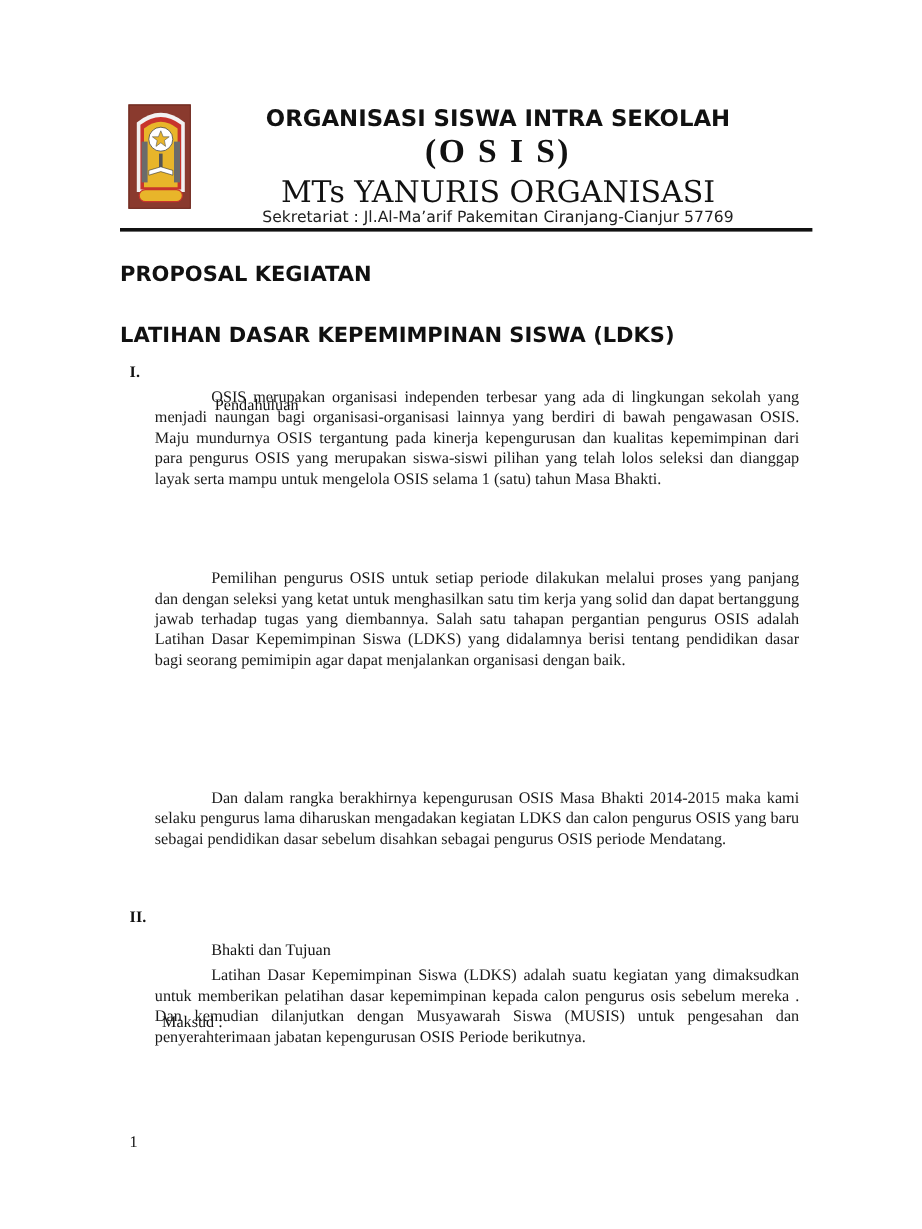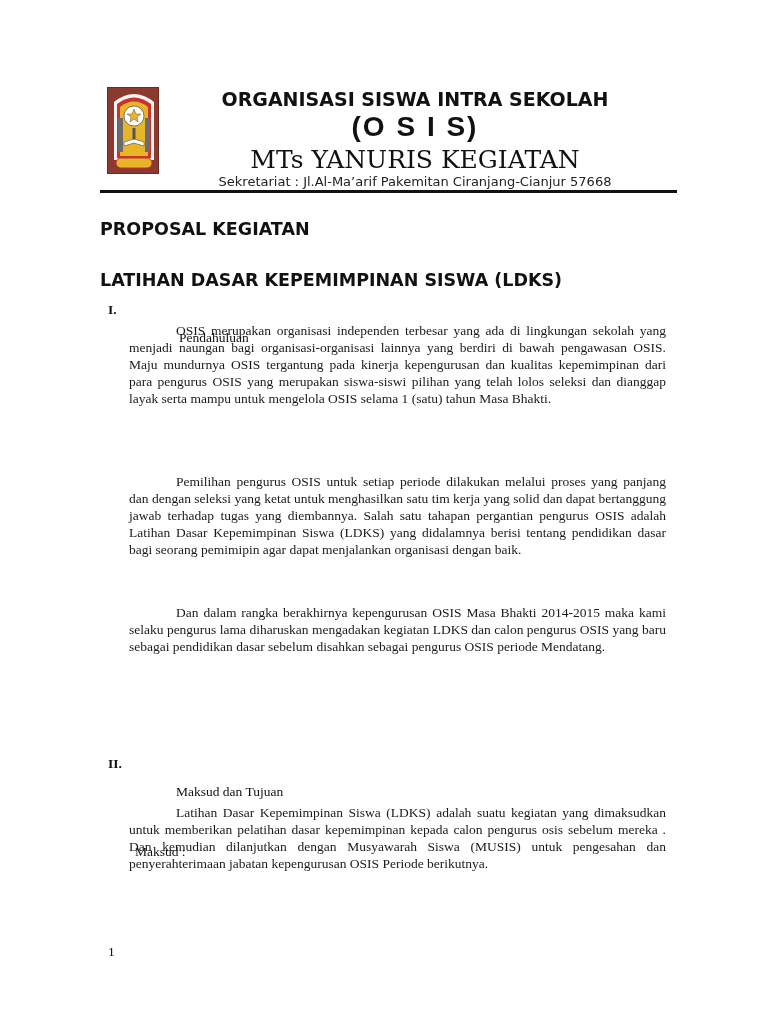--- a/index.html
+++ b/index.html
@@ -3,21 +3,21 @@
 <meta charset="utf-8">
 <style>
   html, body { margin:0; padding:0; }
   body { width:768px; height:1024px; background:#ffffff; position:relative; overflow:hidden; color:#111; }
   .page { position:absolute; left:0; top:0; width:768px; height:1024px; background:#fff;padding-left:47px; }
 
   
   .logo { position:absolute; left:107px; top:87px; width:52px; height:87px; background:#8a3a2e; border:1px solid #6d2a20; box-sizing:border-box; overflow:hidden; }
   .logo svg { display:block; }
   .lh-line1 { position:absolute; left:160px; width:510px; top:88px; text-align:center; font-family:"DejaVu Sans", sans-serif; font-weight:bold; font-size:19px; letter-spacing:0px; }
-  .lh-line2 { position:absolute; left:160px; width:510px; top:111px; text-align:center; font-family:Liberation Sans, sans-serif; font-weight:bold; font-size:28px; letter-spacing:2px; }
+  .lh-line2 { position:absolute; left:160px; width:510px; top:111px; text-align:center; font-family:Liberation Serif, serif; font-weight:bold; font-size:28px; letter-spacing:2px; }
   .lh-line3 { position:absolute; left:160px; width:510px; top:145px; text-align:center; font-family:"DejaVu Serif", serif; font-size:25px; }
   .lh-line4 { position:absolute; left:160px; width:510px; top:174px; text-align:center; font-family:"DejaVu Sans", sans-serif; font-size:13px; color:#222; }
   .rule { position:absolute; left:100px; top:190px; width:577px; height:3px; background:#111; }
 
   
   .title { position:absolute; left:100px; width:577px; text-align:left; font-family:"DejaVu Sans", sans-serif; font-weight:bold; font-size:17.5px; line-height:20px; }
   .t1 { top:219px; }
   .t2 { top:240px;margin-top:30px; }
   .t3 { top:262px; }
 
@@ -42,34 +42,34 @@
       <rect x="37" y="30" width="5" height="34" fill="#6b6b6b"></rect>
       <circle cx="26" cy="28" r="10" fill="#ffffff" stroke="#333" stroke-width="0.6"></circle>
       <polygon points="26,21 28,26 33,26 29,29 30,34 26,31 22,34 23,29 19,26 24,26" fill="#e8b52a" stroke="#555" stroke-width="0.5"></polygon>
       <rect x="24.5" y="40" width="3" height="12" fill="#555"></rect>
       <path d="M16 54 L26 51 L36 54 L36 58 L26 55 L16 58 Z" fill="#ffffff" stroke="#333" stroke-width="0.5"></path>
       <rect x="8" y="70" width="36" height="10" rx="5" fill="#e8b52a" stroke="#c8342c" stroke-width="1"></rect>
     </svg>
   </div>
   <div class="lh-line1">ORGANISASI SISWA INTRA SEKOLAH</div>
   <div class="lh-line2">(O S I S)</div>
-  <div class="lh-line3">MTs YANURIS KEGIATAN</div>
-  <div class="lh-line4">Sekretariat : Jl.Al-Ma’arif Pakemitan Ciranjang-Cianjur 57668</div>
+  <div class="lh-line3">MTs YANURIS ORGANISASI</div>
+  <div class="lh-line4">Sekretariat : Jl.Al-Ma’arif Pakemitan Ciranjang-Cianjur 57769</div>
   <div class="rule"></div>
 
   <div class="title t1">PROPOSAL  KEGIATAN</div>
   <div class="title t2">LATIHAN DASAR KEPEMIMPINAN SISWA (LDKS)</div>
 
   <div class="sec-num" style="top:302px;">I.</div>
   <div class="sec-head" style="left:179px; top:302px;">Pendahuluan</div>
 
   <p class="para" style="top:322px; margin:0;">OSIS merupakan organisasi independen terbesar yang ada di lingkungan sekolah yang menjadi naungan bagi organisasi-organisasi lainnya yang berdiri di bawah pengawasan OSIS. Maju mundurnya OSIS tergantung pada kinerja kepengurusan dan kualitas kepemimpinan dari para pengurus OSIS yang merupakan siswa-siswi pilihan yang telah lolos seleksi dan dianggap layak serta mampu untuk mengelola OSIS selama 1 (satu) tahun Masa Bhakti.</p>
   <p class="para" style="top:473px; margin:0;">Pemilihan pengurus OSIS untuk setiap periode dilakukan melalui proses yang panjang dan dengan seleksi yang ketat untuk menghasilkan satu tim kerja yang solid dan dapat bertanggung jawab terhadap tugas yang diembannya. Salah satu tahapan pergantian pengurus OSIS adalah Latihan Dasar Kepemimpinan Siswa (LDKS) yang didalamnya berisi tentang pendidikan dasar bagi seorang pemimipin agar dapat menjalankan organisasi dengan baik.</p>
-  <p class="para" style="top:604px; margin:0;">Dan dalam rangka berakhirnya kepengurusan OSIS Masa Bhakti 2014-2015 maka kami selaku pengurus lama diharuskan mengadakan kegiatan LDKS dan calon pengurus OSIS yang baru sebagai pendidikan dasar sebelum disahkan sebagai pengurus OSIS periode Mendatang.</p>
+  <p class="para" style="top:656px; margin:0;">Dan dalam rangka berakhirnya kepengurusan OSIS Masa Bhakti 2014-2015 maka kami selaku pengurus lama diharuskan mengadakan kegiatan LDKS dan calon pengurus OSIS yang baru sebagai pendidikan dasar sebelum disahkan sebagai pengurus OSIS periode Mendatang.</p>
 
   <div class="sec-num" style="top:756px;">II.</div>
-  <div class="sec-head" style="left:176px; top:756px;">Maksud dan Tujuan</div>
+  <div class="sec-head" style="left:176px; top:756px;">Bhakti dan Tujuan</div>
   <div class="sec-head" style="left:135px; top:816px;">Maksud :</div>
 
   <p class="para" style="top:804px; margin:0;">Latihan Dasar Kepemimpinan Siswa (LDKS) adalah suatu kegiatan yang dimaksudkan untuk memberikan pelatihan dasar kepemimpinan kepada calon pengurus osis sebelum mereka . Dan kemudian dilanjutkan dengan Musyawarah Siswa (MUSIS) untuk pengesahan dan penyerahterimaan jabatan kepengurusan OSIS Periode berikutnya.</p>
 
   <div class="pagenum">1</div>
 </div>
 
 </body></html>

